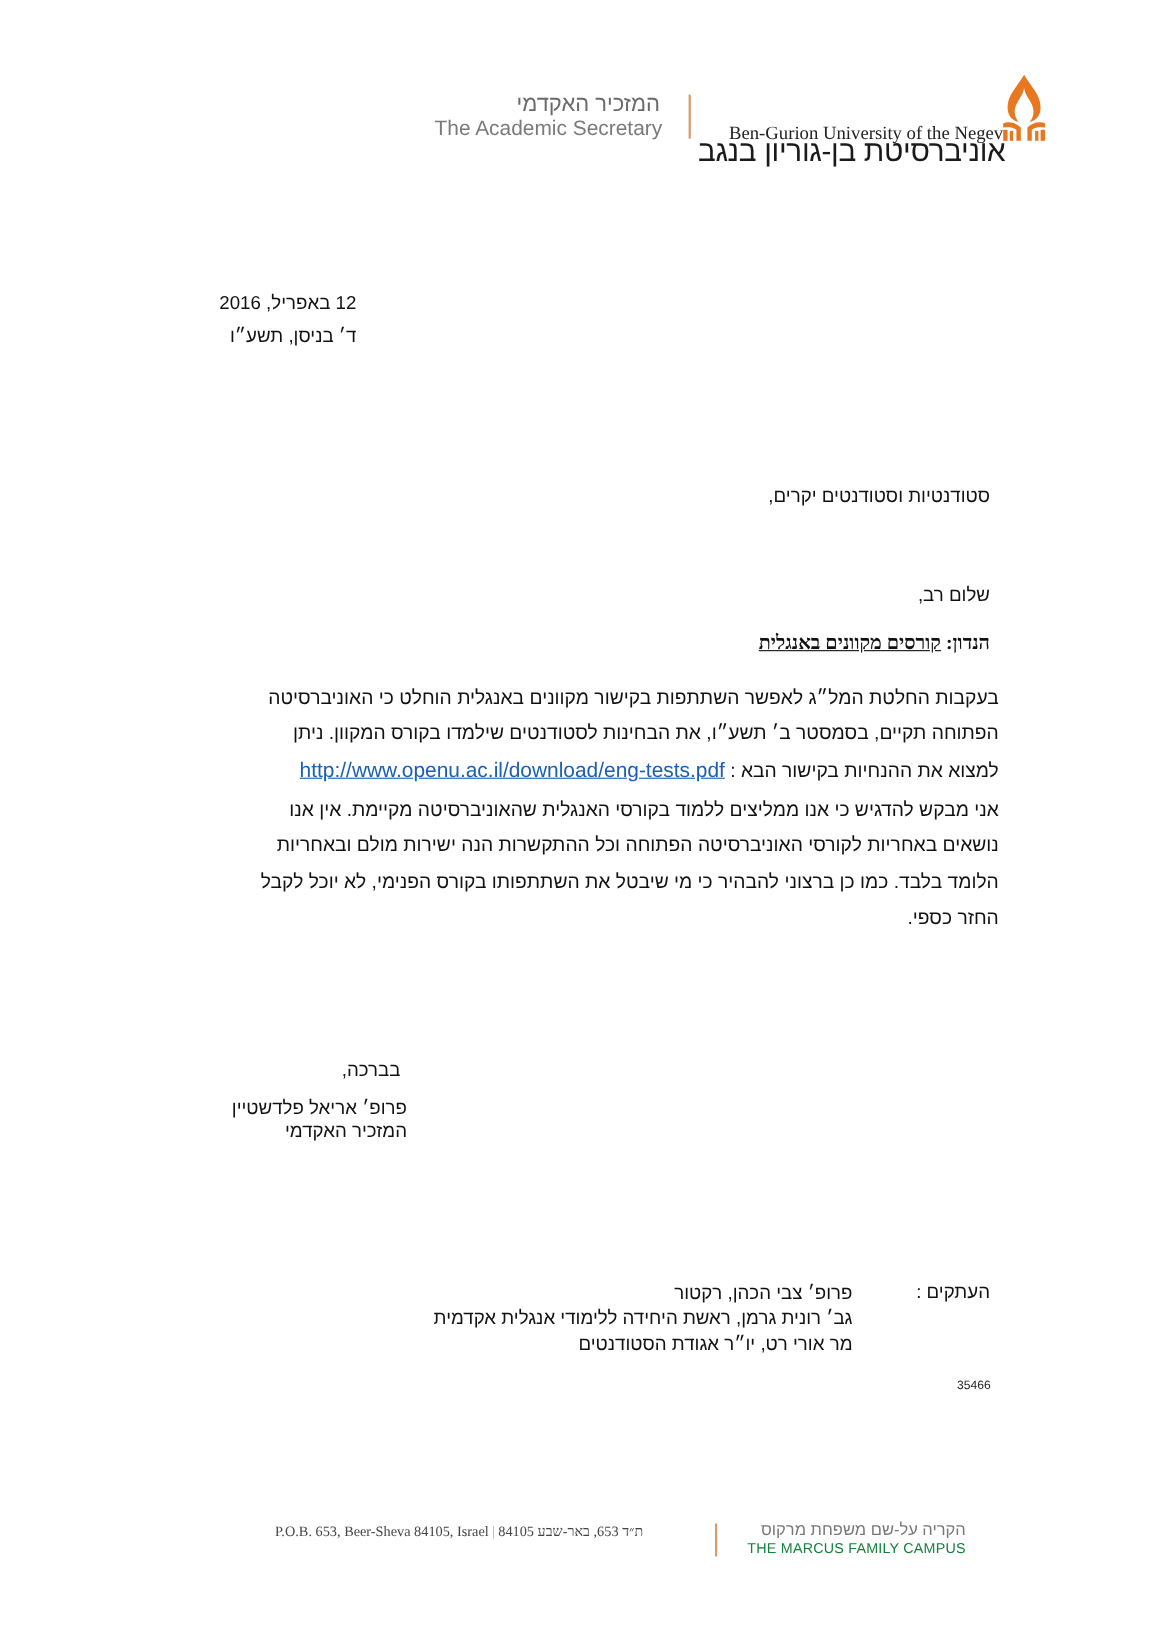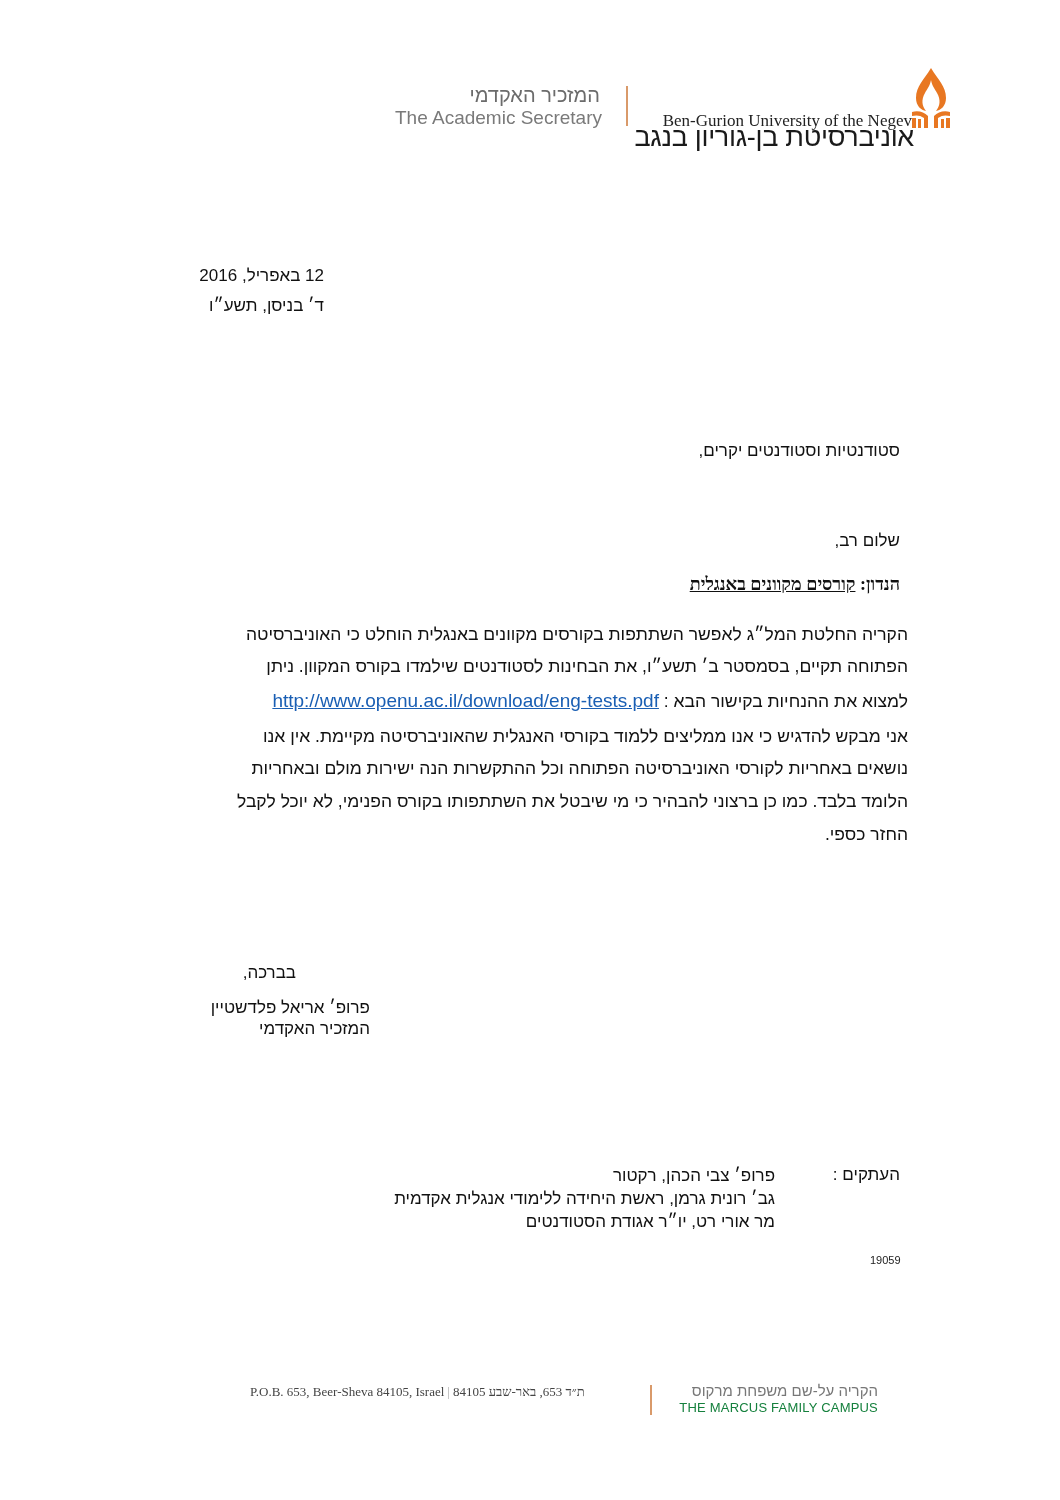--- a/index.html
+++ b/index.html
@@ -65,40 +65,40 @@
 <div class="doc-text date-line" style="top:296px;">ד׳ בניסן, תשע״ו</div>
 
 <div class="doc-text salutation" style="top:393px;">סטודנטיות וסטודנטים יקרים,</div>
 <div class="doc-text salutation" style="top:483px;">שלום רב,</div>
 
 <div class="doc-text subject">
   <span>הנדון:</span>
   <span class="subj-value">קורסים מקוונים באנגלית</span>
 </div>
 
-<div class="para-line" style="top:624px;">הקריה החלטת המל״ג לאפשר השתתפות בקורסים מקוונים באנגלית הוחלט כי האוניברסיטה</div>
+<div class="para-line" style="top:624px;">בעקבות החלטת המל״ג לאפשר השתתפות בקישור מקוונים באנגלית הוחלט כי האוניברסיטה</div>
 <div class="para-line" style="top:656px;">הפתוחה תקיים, בסמסטר ב׳ תשע״ו, את הבחינות לסטודנטים שילמדו בקורס המקוון. ניתן</div>
 <div class="link-line">
   <span>למצוא את ההנחיות בקישור הבא :</span>
   <a class="link">http://www.openu.ac.il/download/eng-tests.pdf</a>
 </div>
 <div class="para-line" style="top:726px;">אני מבקש להדגיש כי אנו ממליצים ללמוד בקורסי האנגלית שהאוניברסיטה מקיימת. אין אנו</div>
 <div class="para-line" style="top:758px;">נושאים באחריות לקורסי האוניברסיטה הפתוחה וכל ההתקשרות הנה ישירות מולם ובאחריות</div>
 <div class="para-line" style="top:791px;">הלומד בלבד. כמו כן ברצוני להבהיר כי מי שיבטל את השתתפותו בקורס הפנימי, לא יוכל לקבל</div>
 <div class="para-line" style="top:824px;margin-left:32px;">החזר כספי.</div>
 
-<div class="sig" style="right:764px; top:963px;margin-left:12px;">בברכה,</div>
+<div class="sig" style="right:696px; top:963px;margin-left:12px;">בברכה,</div>
 <div class="sig" style="right:690px; top:998px;">פרופ׳ אריאל פלדשטיין</div>
 <div class="sig" style="right:690px; top:1019px;">המזכיר האקדמי</div>
 
 <div class="cc-label">העתקים :</div>
 <div class="cc-item" style="top:1166px;">פרופ׳ צבי הכהן, רקטור</div>
 <div class="cc-item" style="top:1189px;">גב׳ רונית גרמן, ראשת היחידה ללימודי אנגלית אקדמית</div>
 <div class="cc-item" style="top:1212px;">מר אורי רט, יו״ר אגודת הסטודנטים</div>
 
-<div class="ref-num">19059</div>
+<div class="ref-num">35466</div>
 
 <div class="foot-addr">
   <span>P.O.B. 653, Beer-Sheva 84105, Israel</span><span class="sep">|</span><span style="direction:rtl; unicode-bidi:embed;">ת״ד 653, באר-שבע 84105</span>
 </div>
 <div class="foot-divider"></div>
 <div class="foot-campus-he">הקריה על-שם משפחת מרקוס</div>
 <div class="foot-campus-en">THE MARCUS FAMILY CAMPUS</div>
 
 </body></html>

